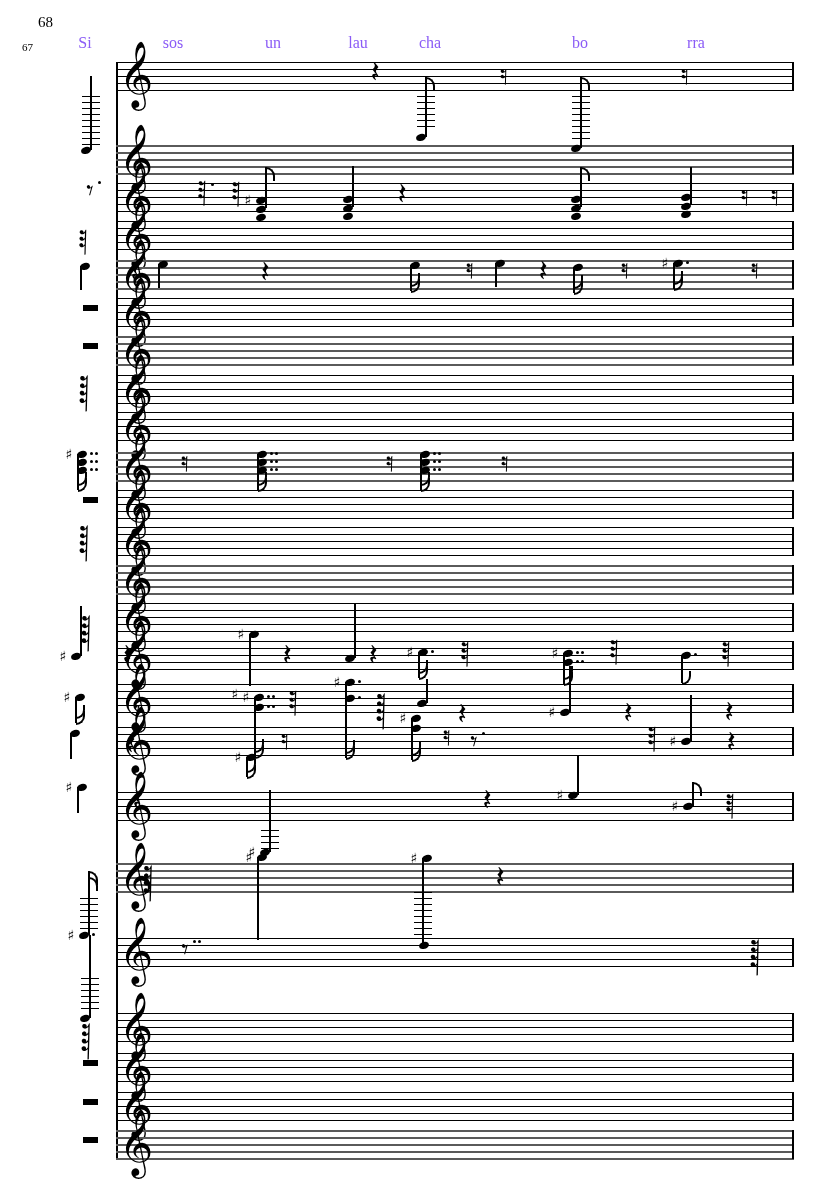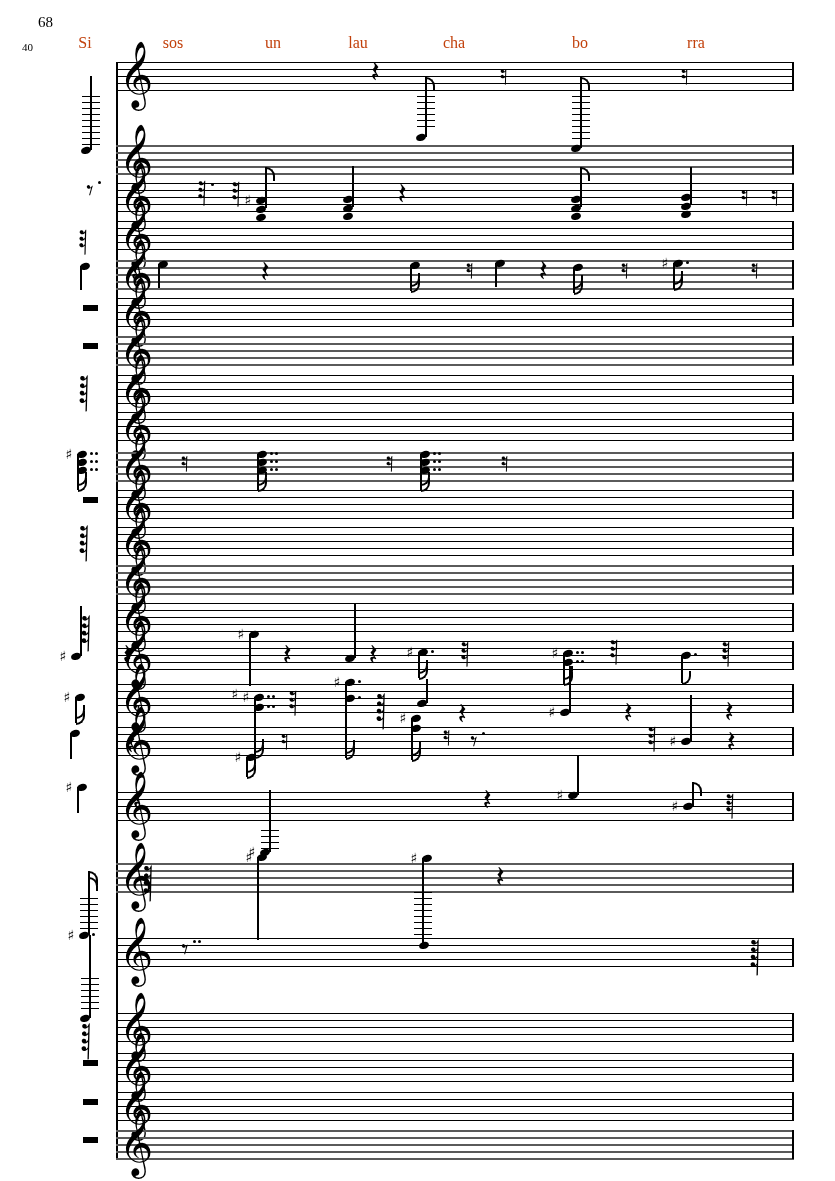--- a/index.html
+++ b/index.html
@@ -1,21 +1,21 @@
 <!DOCTYPE html>
 <html><head>
 <meta charset="utf-8">
 <title>Score page</title>
 <style>
   html,body{margin:0;padding:0;background:#e8e8e8;}
   #page{position:relative;width:835px;height:1181px;background:#ffffff;overflow:hidden;
         font-family:"DejaVu Sans",sans-serif;color:#000;}
   .abs{position:absolute;}
   .mnum{font-family:"Liberation Serif",serif;color:#000;white-space:nowrap;}
-  .lyric{font-family:"Liberation Serif",serif;font-size:16px;color:#c2410c;white-space:nowrap;
+  .lyric{font-family:"Liberation Serif",serif;font-size:16px;color:#8b5cf6;white-space:nowrap;
          transform:translateX(-50%);}
   .staffline{position:absolute;}
   .barline{position:absolute;background:#000;}
   .clef{position:absolute;font-family:"DejaVu Sans",sans-serif;line-height:1;
         transform:translateY(-54%);}
   .rest{position:absolute;font-family:"DejaVu Sans",sans-serif;line-height:1;
         transform:translate(-50%,-50%);}
   .rest.slant{transform:translate(-50%,-50%) rotate(-14deg);}
   .wrest{position:absolute;background:#000;width:15px;height:6px;}
   .head{position:absolute;width:9.5px;height:6.8px;background:#000;border-radius:50%;
@@ -27,26 +27,26 @@
   .flagu{position:absolute;width:7px;height:12px;border-top:2.6px solid #000;
          border-right:2.6px solid #000;border-radius:0 12px 0 0;}
   .flagd{position:absolute;width:7px;height:12px;border-bottom:2.6px solid #000;
          border-right:2.6px solid #000;border-radius:0 0 12px 0;}
 </style>
 </head>
 <body>
 
 <div id="page">
     <div class="abs mnum" style="left: 38px; top: 14px; font-size: 15px;">68</div>
-    <div class="abs mnum" style="left: 22px; top: 41px; font-size: 11px;">40</div>
+    <div class="abs mnum" style="left: 22px; top: 41px; font-size: 11px;">67</div>
     <div class="abs lyric" style="left: 85px; top: 34px;">Si</div>
     <div class="abs lyric" style="left: 173px; top: 34px;">sos</div>
     <div class="abs lyric" style="left: 273px; top: 34px;">un</div>
     <div class="abs lyric" style="left: 358px; top: 34px;">lau</div>
-    <div class="abs lyric" style="left: 454px; top: 34px;">cha</div>
+    <div class="abs lyric" style="left: 430px; top: 34px;">cha</div>
     <div class="abs lyric" style="left: 580px; top: 34px;">bo</div>
     <div class="abs lyric" style="left: 696px; top: 34px;">rra</div>
     <div class="barline" style="left: 116px; top: 62px; width: 1.6px; height: 1096px;"></div>
     <div class="staffline" style="left: 116px; top: 62px; width: 678px; height: 1.2px; background: rgb(0, 0, 0);"></div>
     <div class="staffline" style="left: 116px; top: 69px; width: 678px; height: 1.2px; background: rgb(0, 0, 0);"></div>
     <div class="staffline" style="left: 116px; top: 76px; width: 678px; height: 1.2px; background: rgb(0, 0, 0);"></div>
     <div class="staffline" style="left: 116px; top: 83px; width: 678px; height: 1.2px; background: rgb(0, 0, 0);"></div>
     <div class="staffline" style="left: 116px; top: 90px; width: 678px; height: 1.2px; background: rgb(0, 0, 0);"></div>
     <div class="barline" style="left: 791.6px; top: 62px; width: 2.4px; height: 29px;"></div>
     <div class="clef" style="left: 119px; top: 76px; font-size: 58px;">𝄞</div>

